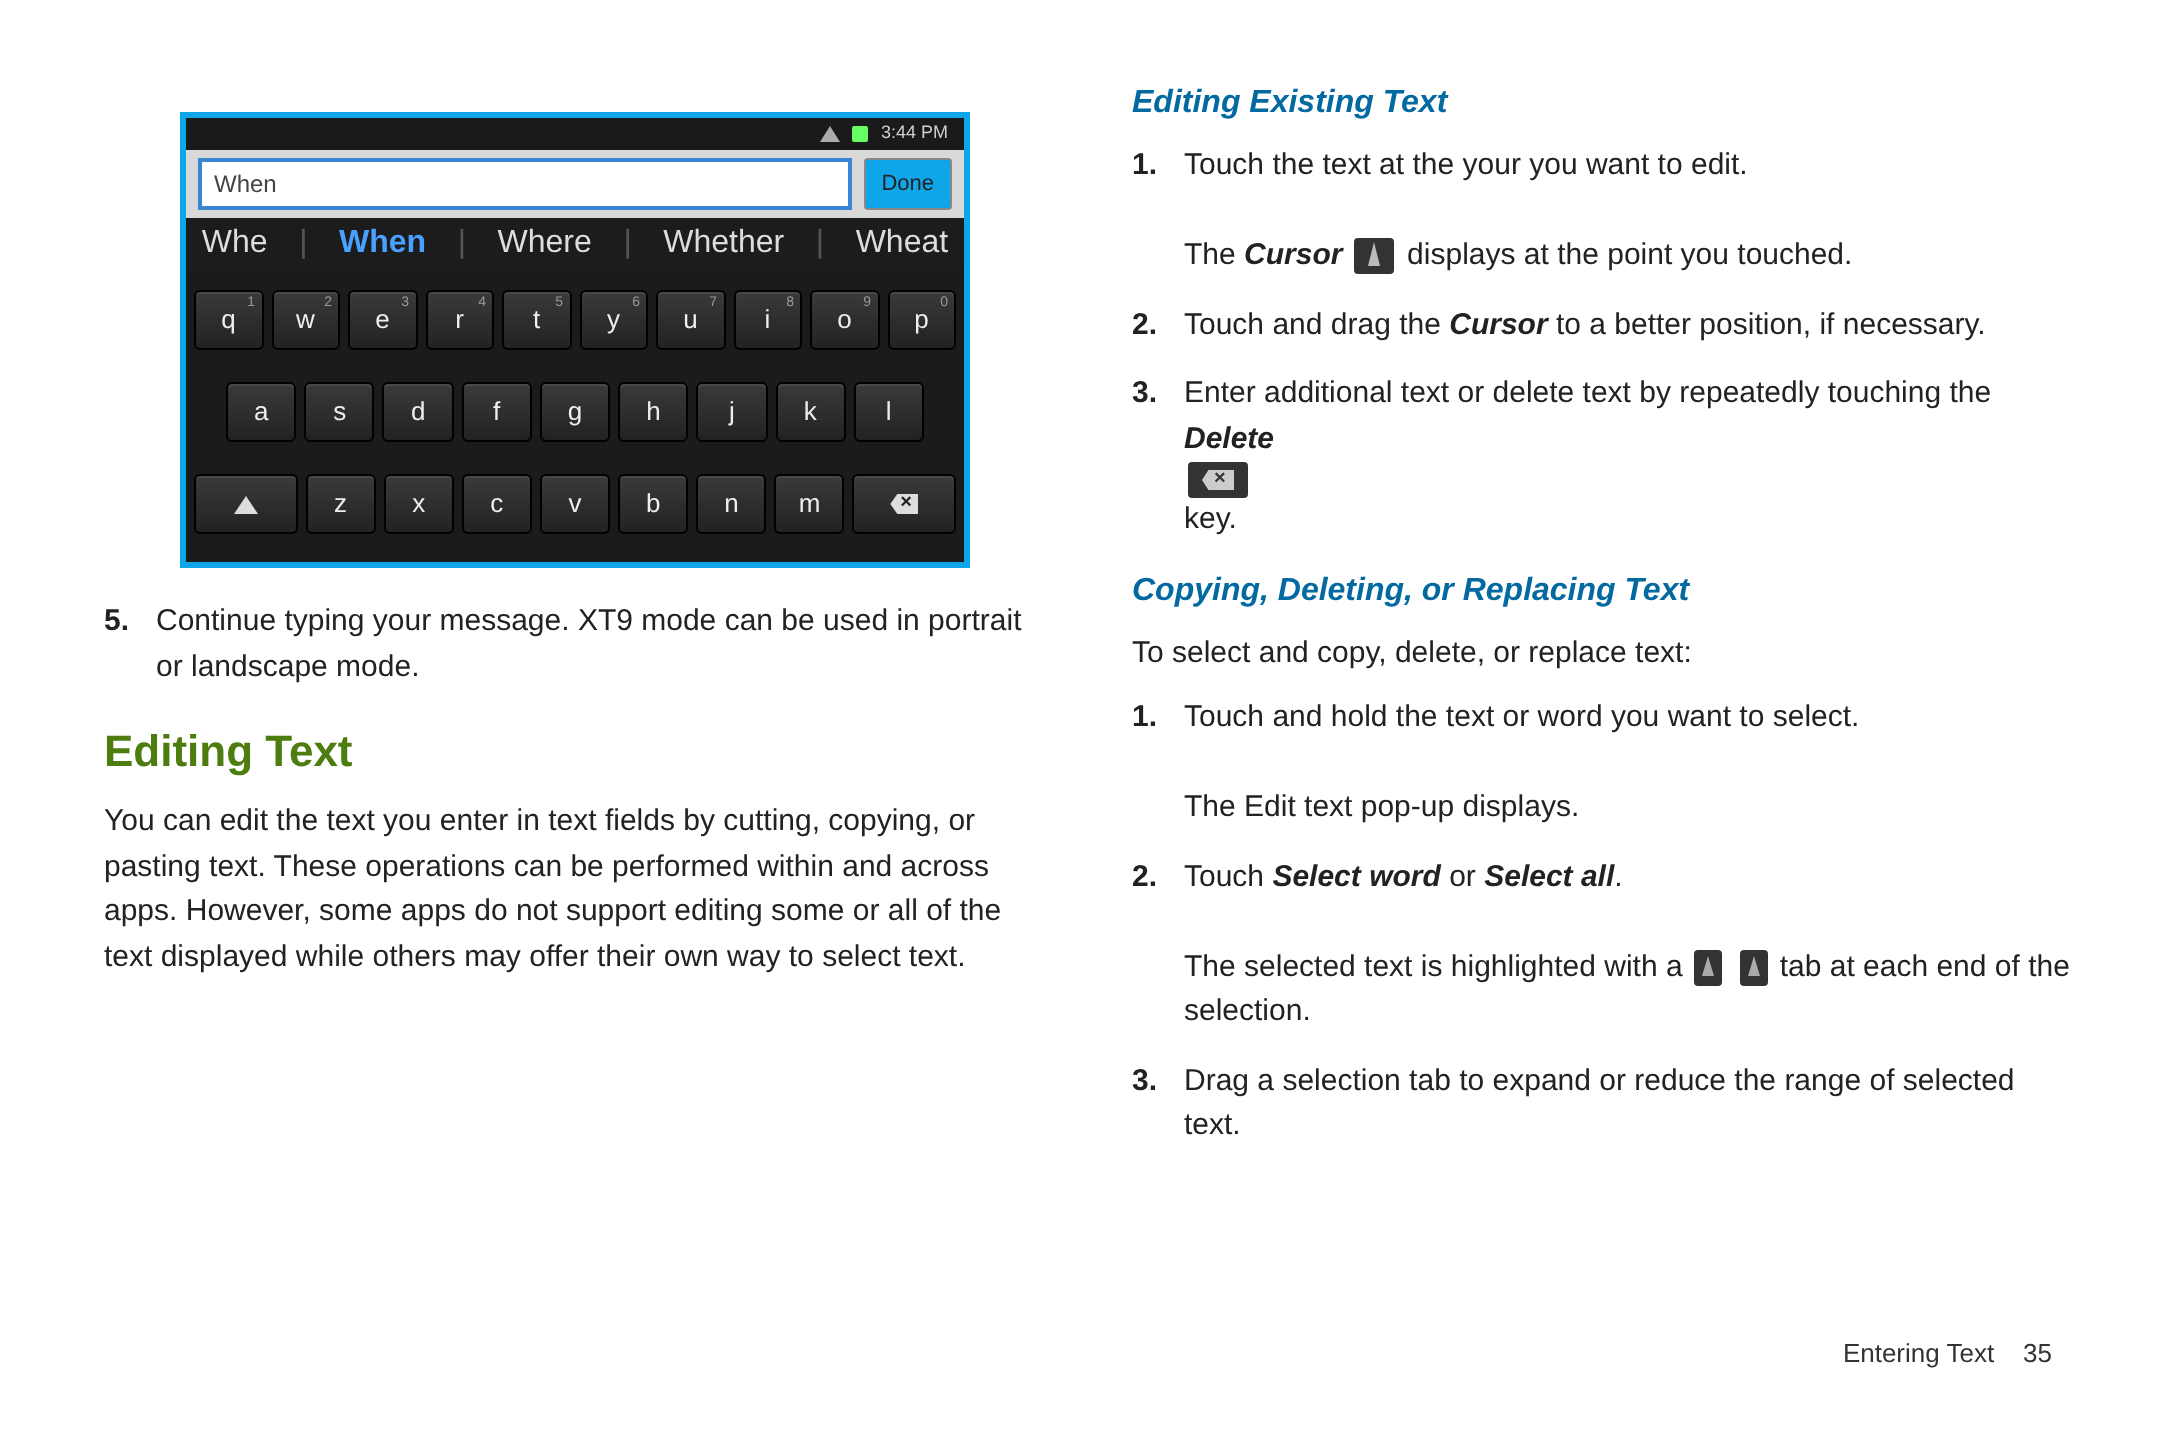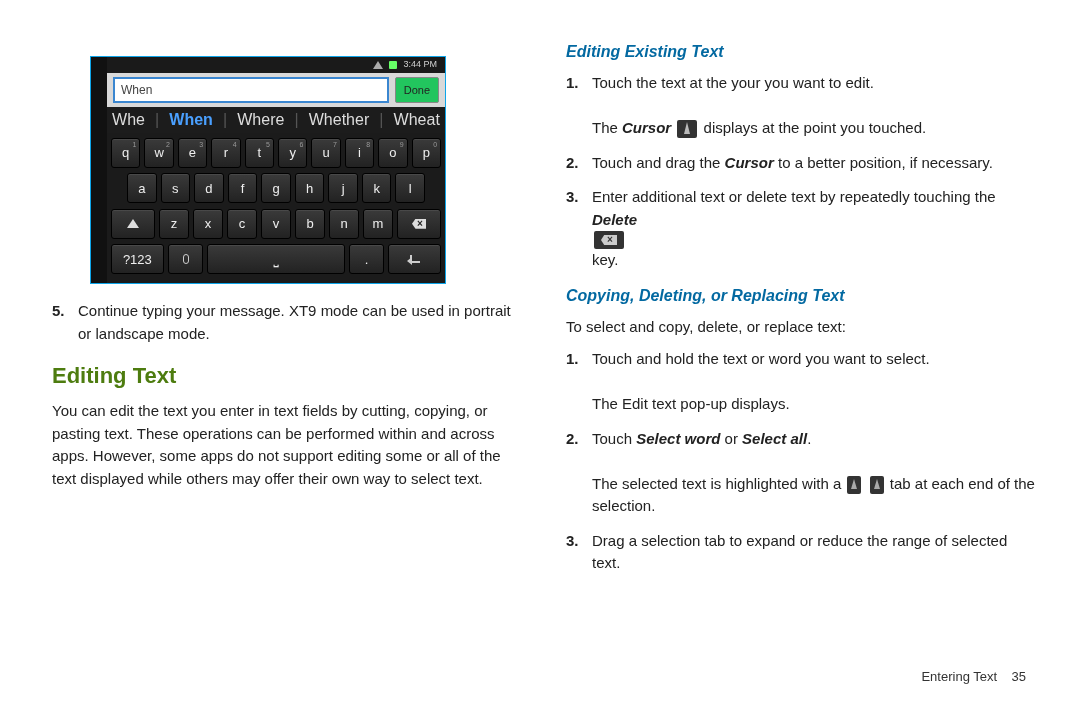--- a/index.html
+++ b/index.html
@@ -11,27 +11,27 @@
   .heading-blue { color: #4d7c0f; font-weight: bold; font-size: 22px; margin: 14px 0 8px 0; }
   .heading-blue-italic { color: #0369a1; font-weight: bold; font-style: italic; font-size: 16px; margin: 0 0 8px 0; }
   b { font-weight: bold; font-style: italic; }
   ol.numlist { list-style: none; padding-left: 0; margin-bottom: 10px; }
   ol.numlist > li { display: flex; margin-bottom: 12px; }
   ol.numlist > li > .num { font-weight: bold; width: 26px; flex: 0 0 26px; }
   ol.numlist > li > .body { flex: 1; }
   .footer { position: absolute; right: 54px; bottom: 36px; font-size: 13px; color: #333; }
 
   
-  .shot { width: 356px; height: 228px; border: 1px solid #0ea5e9; margin: 16px 0 16px 38px; background: #111; display: flex; flex-direction: column; padding-left: 16px; }
+  .shot { width: 395px; height: 228px; border: 3px solid #0ea5e9; margin: 16px 0 16px 38px; background: #111; display: flex; flex-direction: column; }
   .statusbar { height: 16px; background: #1a1a1a; display: flex; justify-content: flex-end; align-items: center; gap: 6px; padding-right: 8px; color: #cfcfcf; font-size: 9px; }
   .battery { width: 8px; height: 8px; background: #6f6; border-radius: 1px; }
   .wifi { width: 0; height: 0; border-left: 5px solid transparent; border-right: 5px solid transparent; border-bottom: 8px solid #cfcfcf; transform: rotate(0deg); opacity:.8; }
   .inputrow { background: #d9d9d9; height: 34px; display: flex; align-items: center; padding: 4px 6px; gap: 6px; }
   .textbox { flex: 1; background: #fff; border: 2px solid #3a86d0; height: 26px; display: flex; align-items: center; padding: 0 6px; font-size: 12px; color: #444; }
-  .done { background: #22c55e; border: 1px solid #888; border-radius: 2px; font-size: 11px; padding: 4px 8px; color: #222; text-align: right; }
+  .done { background: #0ea5e9; border: 1px solid #888; border-radius: 2px; font-size: 11px; padding: 4px 8px; color: #222; text-align: right; }
   .suggest { background: #1c1c1c; height: 26px; display: flex; align-items: center; justify-content: space-around; color: #ddd; font-size: 16px; }
   .suggest span.active { color: #4aa0ff; font-weight: bold; }
   .suggest .sep { color: #555; }
   .kbd { flex: 1; background: #1b1b1b; display: flex; flex-direction: column; justify-content: space-around; padding: 4px 4px 8px 4px; gap: 4px; }
   .krow { display: flex; gap: 4px; justify-content: center; }
   .key { background: linear-gradient(#3a3a3a,#222); border: 1px solid #000; border-radius: 3px; color: #eee; font-size: 13px; height: 30px; display: flex; align-items: center; justify-content: center; flex: 1; position: relative; min-width: 0; box-shadow: inset 0 1px 0 rgba(255,255,255,.08); }
   .key .sup { position: absolute; top: 1px; right: 3px; font-size: 7px; color: #999; }
   .key.wide { flex: 1.5; }
   .key.space { flex: 4; }
   .shift-icon { width: 0; height: 0; border-left: 6px solid transparent; border-right: 6px solid transparent; border-bottom: 9px solid #ddd; }
@@ -114,31 +114,20 @@
             <div class="key">x</div>
             <div class="key">c</div>
             <div class="key">v</div>
             <div class="key">b</div>
             <div class="key">n</div>
             <div class="key">m</div>
             <div class="key wide">
               <span class="back-icon"></span>
             </div>
           </div>
-        <div class="krow" id="krow4">
-            <div class="key wide">?123</div>
-            <div class="key">
-              <span class="mic-icon"></span>
-            </div>
-            <div class="key space">⎵</div>
-            <div class="key">.</div>
-            <div class="key wide">
-              <span class="ret-icon"></span>
-            </div>
-          </div>
       </div>
     </div>
 
     <ol class="numlist">
       <li>
         <span class="num">5.</span>
         <span class="body">Continue typing your message. XT9 mode can be used in portrait or landscape mode.</span>
       </li>
     </ol>
 

